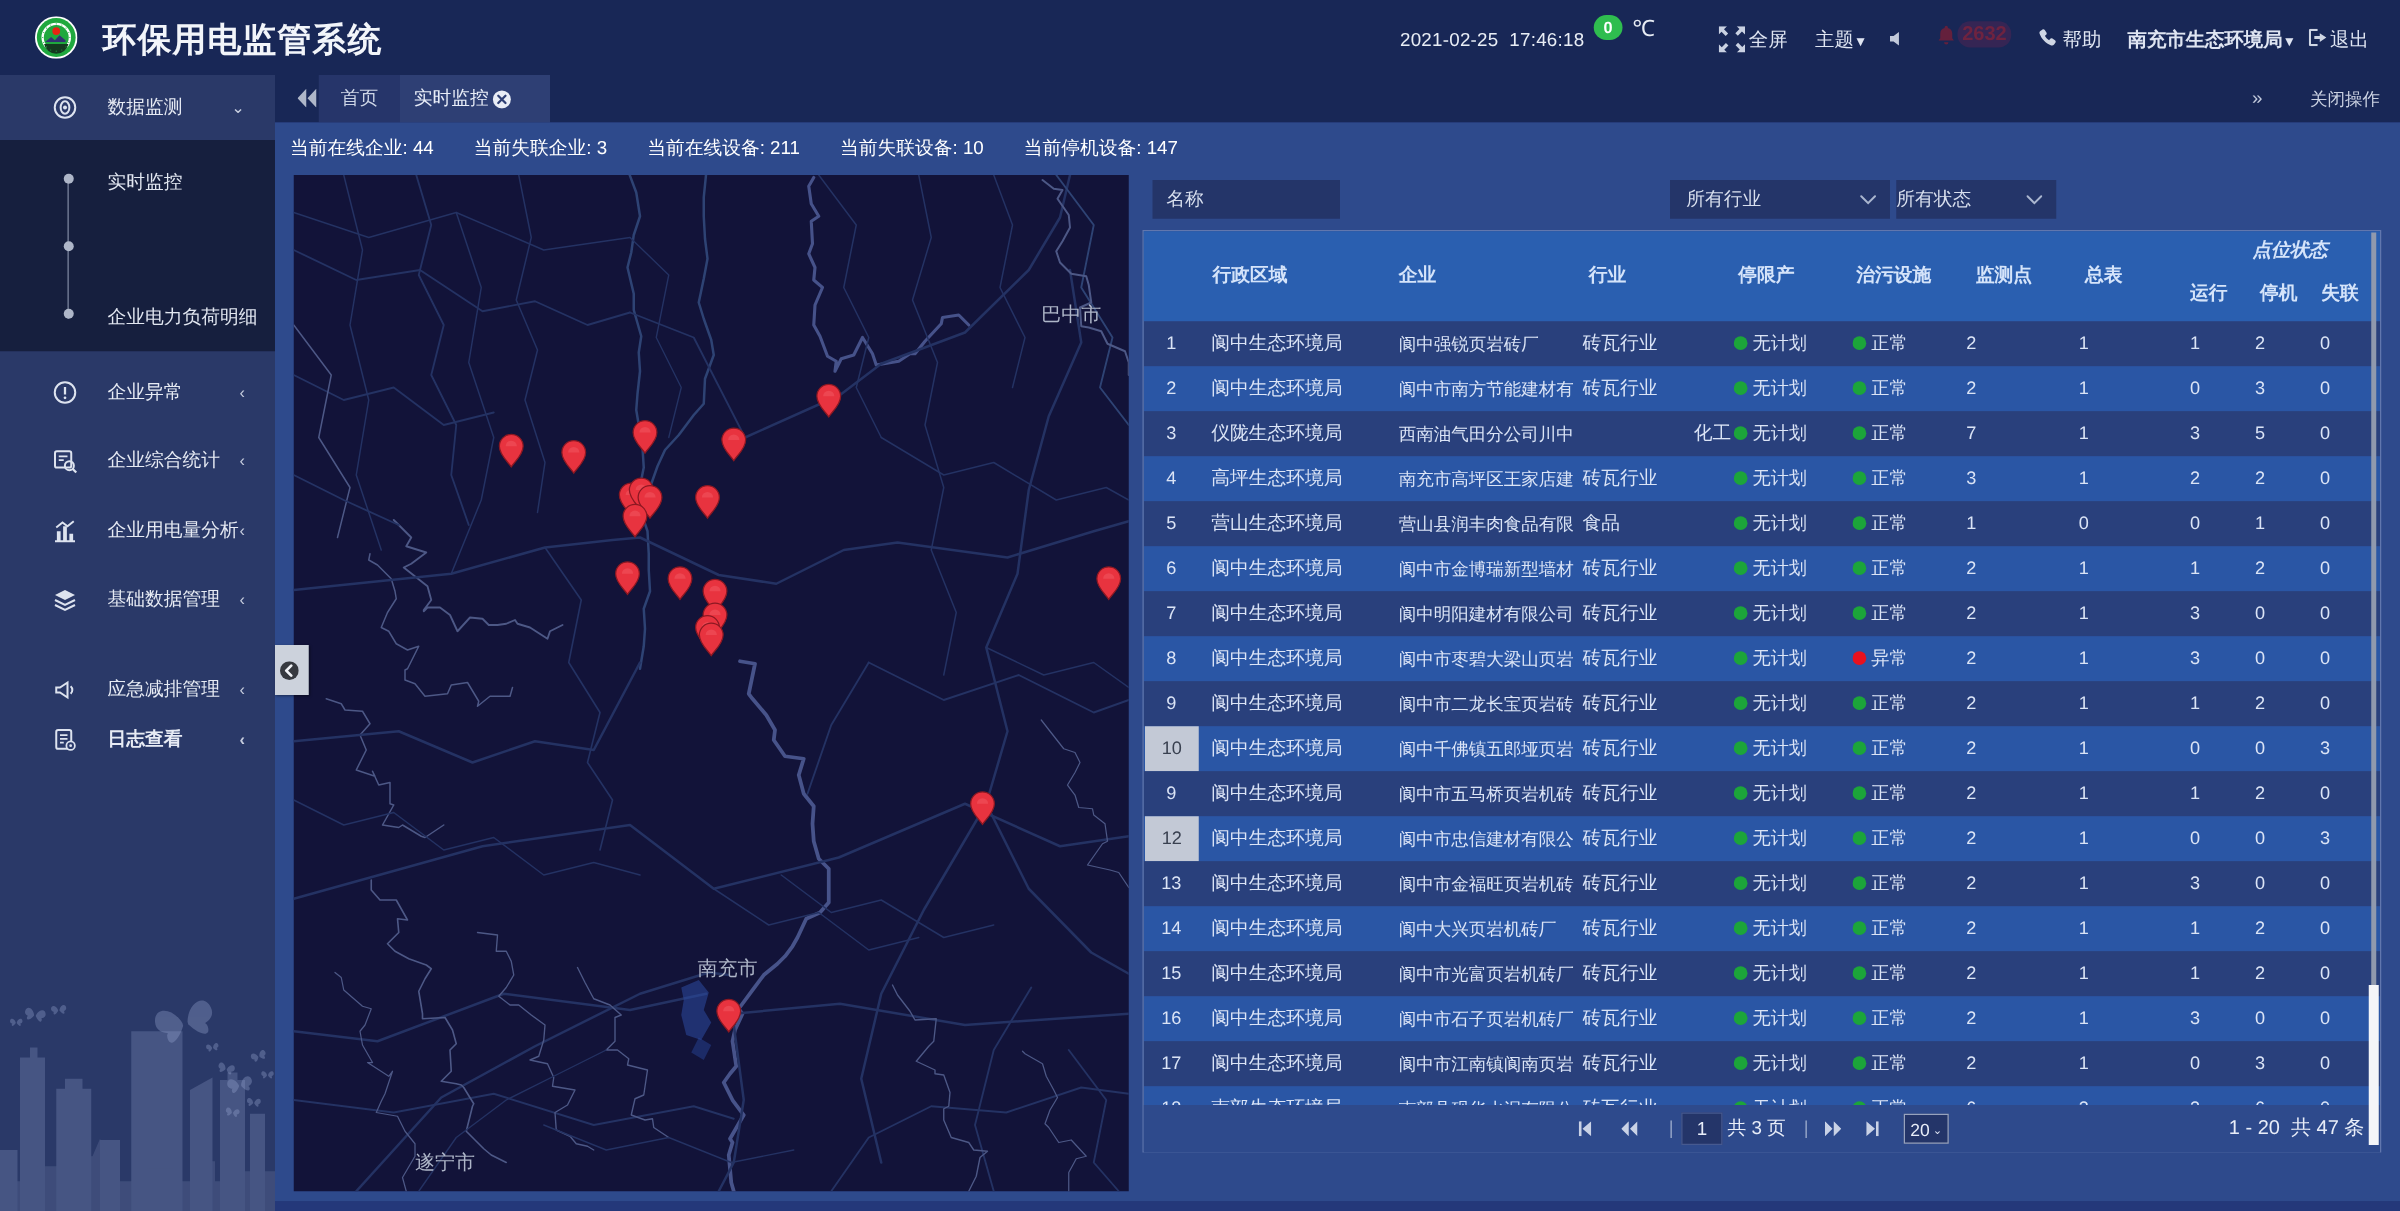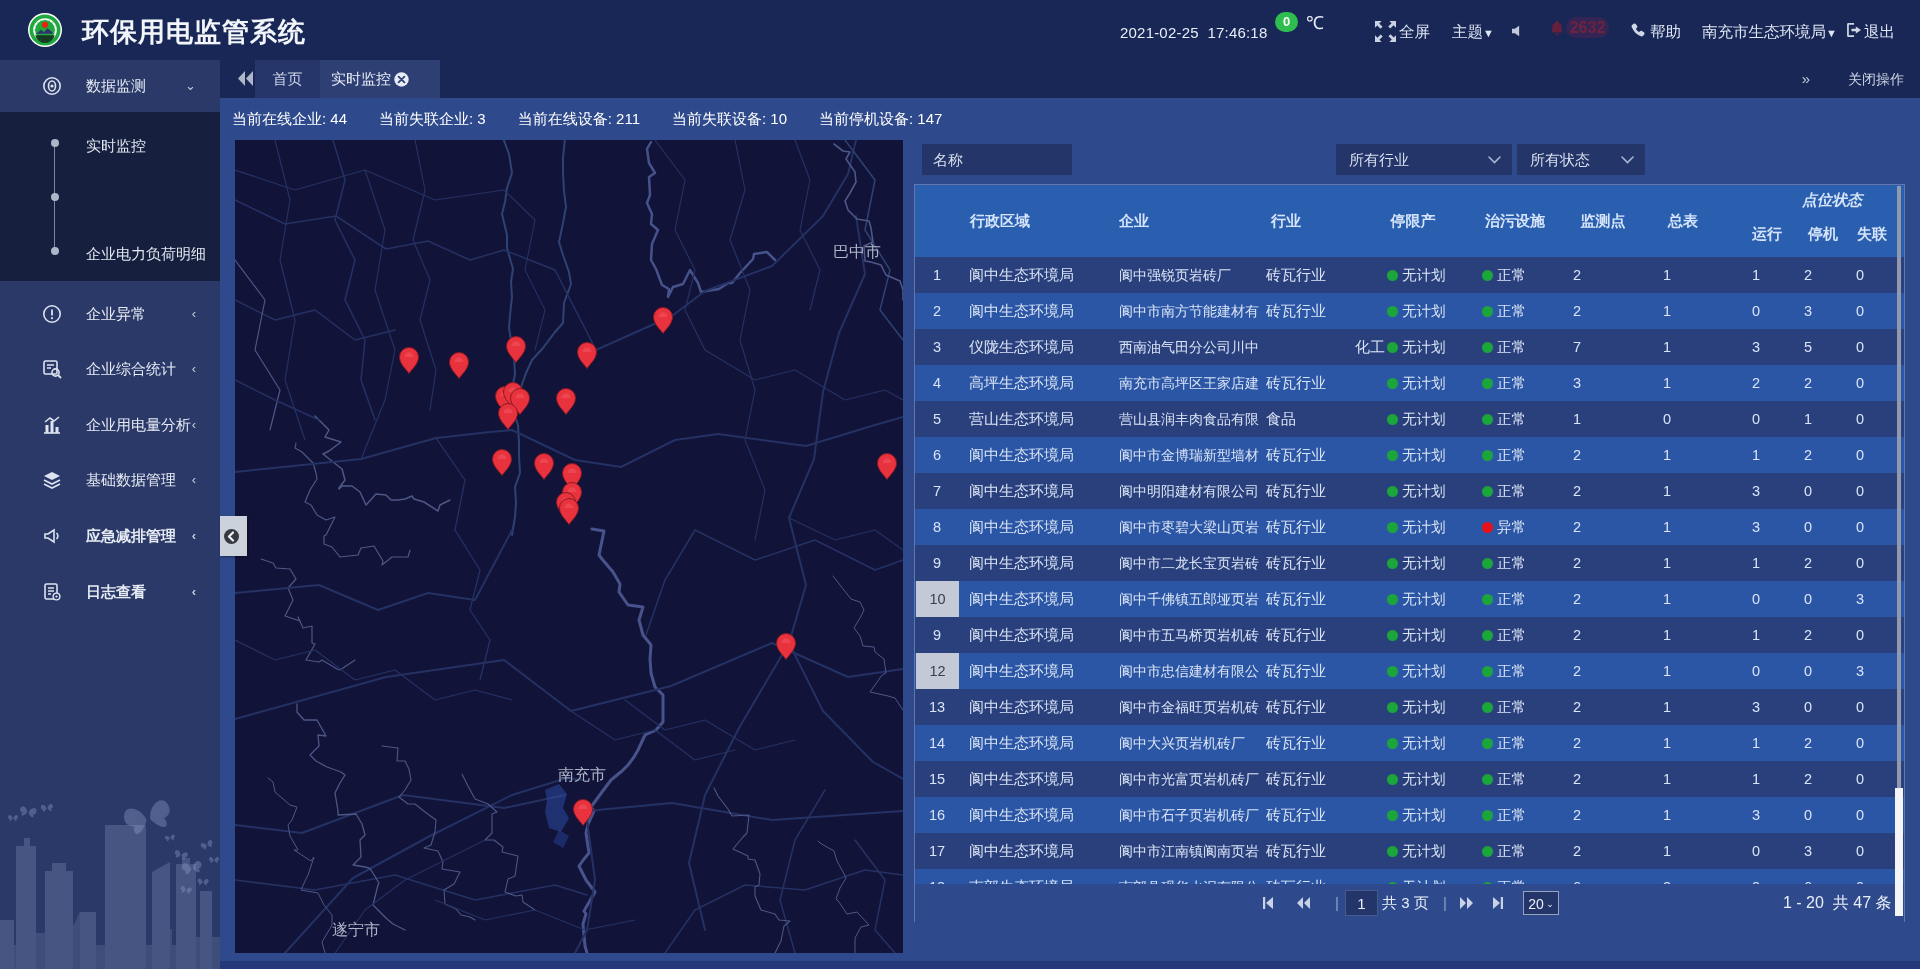--- a/index.html
+++ b/index.html
@@ -108,21 +108,21 @@
         <path d="M0 4.5 h4 L10 0 v15 L4 10.5 H0z" fill="#c2c9da"></path>
       </svg>
     <svg style="position:absolute;left:1550px;top:20px" width="14" height="17" viewBox="0 0 16 18">
         <path d="M8 0 a1.5 1.5 0 0 1 1.5 1.5 v0.5 a5.5 5.5 0 0 1 4 5.3 v4.2 l1.5 2 H1 l1.5 -2 V7.3 a5.5 5.5 0 0 1 4 -5.3 V1.5 A1.5 1.5 0 0 1 8 0z M6 15 h4 a2 2 0 0 1 -4 0z" fill="#64203c"></path>
       </svg>
     <div style="position:absolute;left:1566px;top:17px;width:43px;height:21px;border-radius:10px;background:rgba(115,35,82,0.32);color:#6e2340;font-size:16px;font-weight:bold;text-align:center;line-height:21px;">2632</div>
     <svg style="position:absolute;left:1631px;top:23px" width="14" height="14" viewBox="0 0 16 16">
         <path d="M3.2 0.8 C4 0.2 5 0.4 5.5 1.2 L7 3.5 C7.5 4.2 7.3 5.2 6.6 5.7 L5.6 6.5 C6.4 8.3 7.7 9.6 9.5 10.4 L10.3 9.4 C10.8 8.7 11.8 8.5 12.5 9 L14.8 10.5 C15.6 11 15.8 12 15.2 12.8 L14 14.5 C13.4 15.3 12.3 15.6 11.4 15.2 C6.2 13.2 2.8 9.8 0.8 4.6 C0.4 3.7 0.7 2.6 1.5 2z" fill="#cfd6e4"></path>
       </svg>
       <div class="hitem" style="left:1650px;">帮助</div>
-    <div class="hitem" style="left:1702px;font-weight:normal;">南充市生态环境局<span style="font-size:11px;">▼</span></div>
+    <div class="hitem" style="left:1702px;font-weight:bold;">南充市生态环境局<span style="font-size:11px;">▼</span></div>
     <svg style="position:absolute;left:1847px;top:23px" width="15" height="14" viewBox="0 0 17 16">
         <path d="M8 0 h-6.5 A1.5 1.5 0 0 0 0 1.5 v13 A1.5 1.5 0 0 0 1.5 16 H8 v-2 H2 V2 h6z" fill="#cfd6e4"></path>
         <path d="M10 4 l6 4 -6 4 v-2.6 H5 v-2.8 h5z" fill="#cfd6e4"></path>
       </svg>
       <div class="hitem" style="left:1864px;">退出</div>
   </div>
 
   <div id="side">
     <div class="mi" style="top:0;">
         <span class="ic">
@@ -186,21 +186,21 @@
     <div class="mi" style="top:394px;">
         <span class="ic">
           <svg width="20" height="20" viewBox="0 0 20 20" style="">
             <path d="M10 2 L18 6 10 10 2 6z" fill="#dde3ef"></path>
             <path d="M2 10 l8 4 8-4 M2 14 l8 4 8-4" fill="none" stroke="#dde3ef" stroke-width="1.6"></path>
           </svg>
         </span>
         <span class="tx">基础数据管理</span>
         <span class="ar">‹</span>
       </div>
-    <div class="mi" style="top:450px;font-weight:bold;">
+    <div class="mi" style="top:466px;">
         <span class="ic">
           <svg width="20" height="20" viewBox="0 0 20 20" style="">
             <path d="M3 8 v4 h3 l6 4 V4 L6 8z" fill="none" stroke="#dde3ef" stroke-width="1.6"></path>
             <path d="M14.5 7 a4 4 0 0 1 0 6" fill="none" stroke="#dde3ef" stroke-width="1.6"></path>
           </svg>
         </span>
         <span class="tx">应急减排管理</span>
         <span class="ar">‹</span>
       </div>
     <div class="mi" style="top:506px;font-weight:bold;">
@@ -455,21 +455,21 @@
             <path d="M0 0 C-2.5 -4 -9.5 -9.5 -9.5 -16.5 A9.5 9.5 0 1 1 9.5 -16.5 C9.5 -9.5 2.5 -4 0 0 Z" fill="#e8333f" stroke="#8c1822" stroke-width="1"></path>
             <path d="M-4.5 -16.5 a4.5 4.5 0 0 1 9 0" fill="#f0545e" opacity="0.6"></path>
           </g>
         </svg>
     </div>
     <div id="rp">
       <div class="widget" style="left:5px;width:150px;padding-left:11px;">名称</div>
       <div class="widget" style="left:419px;width:176px;padding-left:13px;">所有行业<svg class="wch" width="13" height="8" viewBox="0 0 13 8">
             <path d="M1 1 L6.5 6.5 L12 1" fill="none" stroke="#aab6cf" stroke-width="1.6" stroke-linecap="round"></path>
           </svg></div>
-      <div class="widget" style="left:600px;width:128px;padding-left:13px;">所有状态<svg class="wch" width="13" height="8" viewBox="0 0 13 8">
+      <div class="widget" style="left:600px;width:128px;">所有状态<svg class="wch" width="13" height="8" viewBox="0 0 13 8">
             <path d="M1 1 L6.5 6.5 L12 1" fill="none" stroke="#aab6cf" stroke-width="1.6" stroke-linecap="round"></path>
           </svg></div>
       <div id="tblbox">
         <div id="thead">
             <div class="h" style="left:85px;">行政区域</div>
             <div class="h" style="left:219px;">企业</div>
             <div class="h" style="left:371px;">行业</div>
             <div class="h" style="left:498px;">停限产</div>
             <div class="h" style="left:600px;">治污设施</div>
             <div class="h" style="left:688px;">监测点</div>

